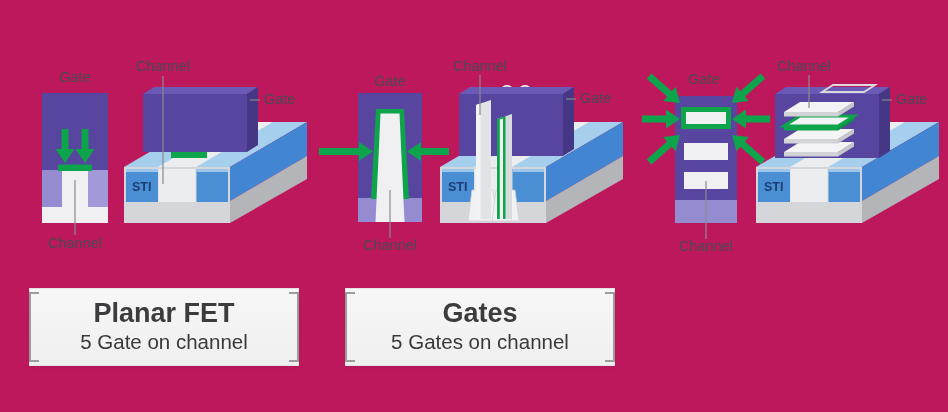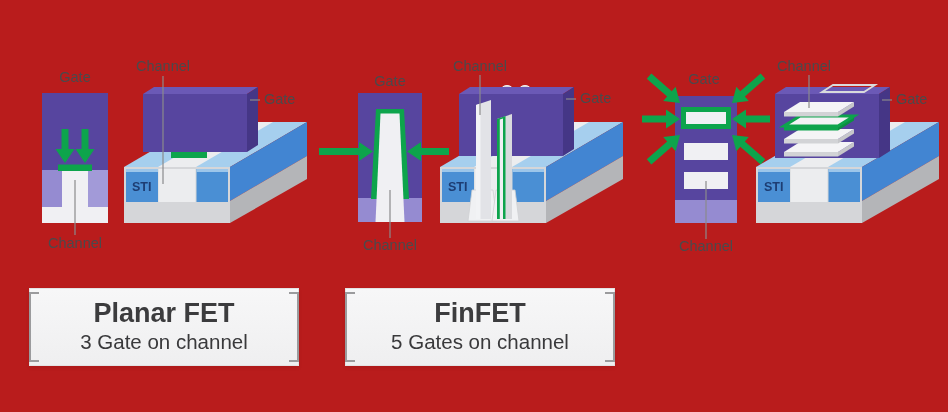--- a/index.html
+++ b/index.html
@@ -1,17 +1,17 @@
 <!DOCTYPE html>
 <html><head>
 <meta charset="utf-8">
 <style>
   html,body{margin:0;padding:0;}
   body{font-family:"Liberation Sans",sans-serif;}
-  .stage{position:relative;width:948px;height:412px;background:#b91c1c;overflow:hidden;}
+  .stage{position:relative;width:948px;height:412px;background:#be185d;overflow:hidden;}
   .panel{position:absolute;top:0;width:316px;height:412px;}
   .panel.p1{left:0;} .panel.p2{left:316px;} .panel.p3{left:632px;}
   .diagram{position:absolute;left:0;top:0;}
 
   
   .c-purple{fill:#57459f}
   .c-purpletop{fill:#6b59b6}
   .c-purpleside{fill:#453686}
   .c-lav{fill:#958bd1}
   .c-lav2{fill:#a29ad8}
@@ -91,21 +91,21 @@
         <line x1="250" y1="100" x2="260" y2="100" class="leader"></line>
         <text x="163" y="71" text-anchor="middle" class="lbl">Channel</text>
         <text x="264" y="104" class="lbl">Gate</text>
         <text x="132" y="191" class="sti-lbl">STI</text>
       </g>
     </svg>
     <div class="plate">
       <span class="bracket bl"></span>
       <span class="bracket br"></span>
       <div class="plate-title">Planar FET</div>
-      <div class="plate-sub">3 Gate on channel</div>
+      <div class="plate-sub">5 Gate on channel</div>
     </div>
   </section>
 
   <section class="panel p2">
     <svg class="diagram" width="316" height="286" viewBox="0 0 316 286">
 
       <g>
         <rect x="42" y="93" width="64" height="105" class="c-purple"></rect>
         <rect x="42" y="198" width="64" height="24" class="c-lav"></rect>
         <polygon points="60,109 88,109 93,199 55,199" class="c-green"></polygon>
@@ -149,21 +149,21 @@
         <line x1="164" y1="75" x2="164" y2="115" class="leader"></line>
         <line x1="250" y1="99" x2="260" y2="99" class="leader"></line>
         <text x="164" y="71" text-anchor="middle" class="lbl">Channel</text>
         <text x="264" y="103" class="lbl">Gate</text>
         <text x="132" y="191" class="sti-lbl">STI</text>
       </g>
     </svg>
     <div class="plate">
       <span class="bracket bl"></span>
       <span class="bracket br"></span>
-      <div class="plate-title">FinFET</div>
+      <div class="plate-title">Gates</div>
       <div class="plate-sub">5 Gates on channel</div>
     </div>
   </section>
 
   <section class="panel p3">
     <svg class="diagram" width="316" height="286" viewBox="0 0 316 286">
 
       <g>
         <rect x="43" y="96" width="62" height="104" class="c-purple"></rect>
         <rect x="43" y="200" width="62" height="23" class="c-lav"></rect>

